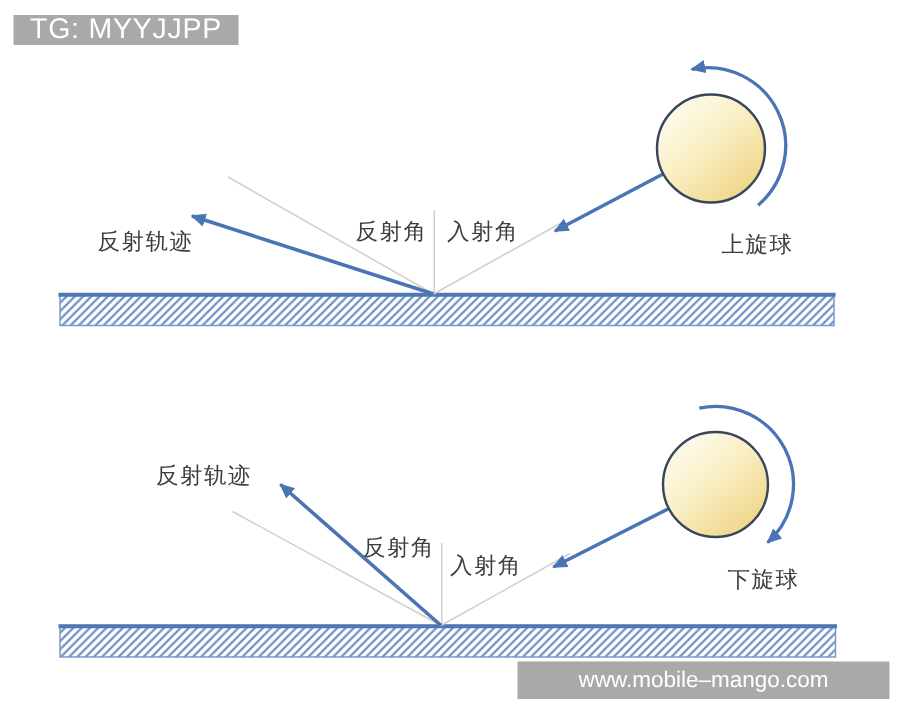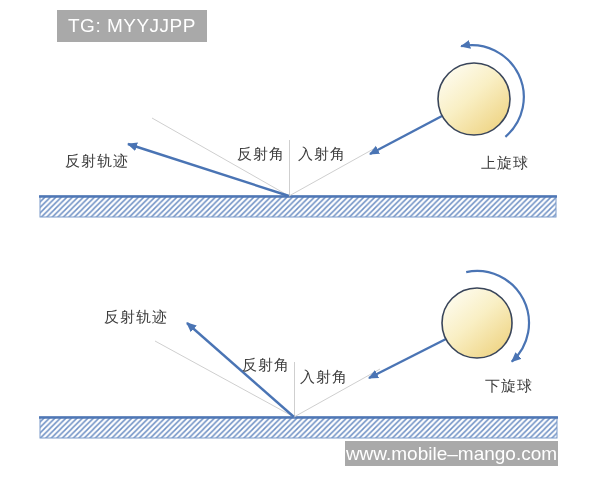--- a/index.html
+++ b/index.html
@@ -5,31 +5,31 @@
   html, body { margin: 0; padding: 0; background: #ffffff; }
   .canvas {
     position: relative;
     width: 600px; height: 480px;
     background: #ffffff;
     overflow: hidden;
     font-family: "Liberation Sans", "DejaVu Sans", sans-serif;
   }
   .tag-box {
     position: absolute; left: 9px; top: 10px;
-    height: 32px; padding: 0 11px;
+    height: 20px; padding: 0 11px;
     background: #a9a9a9; color: #ffffff;
     display: flex; align-items: center;
-    font-size: 19px; letter-spacing: 0.5px; margin-left: 48px;
+    font-size: 19px; letter-spacing: 0.5px;
   }
   .watermark-box {
     position: absolute; left: 345px; top: 441px;
-    width: 213px; height: 25px;
+    width: 248px; height: 25px;
     background: #a9a9a9; color: #ffffff;
     display: flex; align-items: center; justify-content: center;
-    font-size: 19px;
+    font-size: 15px;
   }
   svg.scene { position: absolute; left: 0; top: 0; }
   .guide { stroke: #cfcfcf; stroke-width: 1; fill: none; }
   .blue-arrow { stroke: #4a74b4; stroke-width: 2.4; fill: none; }
   .spin-arc { stroke: #4a74b4; stroke-width: 2.2; fill: none; }
   .ball { stroke: #39455a; stroke-width: 1.6; fill: url(#ballGrad); }
   .ground { fill: url(#hatch); stroke: #7a9ac9; stroke-width: 1; }
   .ground-top { stroke: #4f77b5; stroke-width: 2.6; }
   .lbl {
     fill: #3d3d3d;

